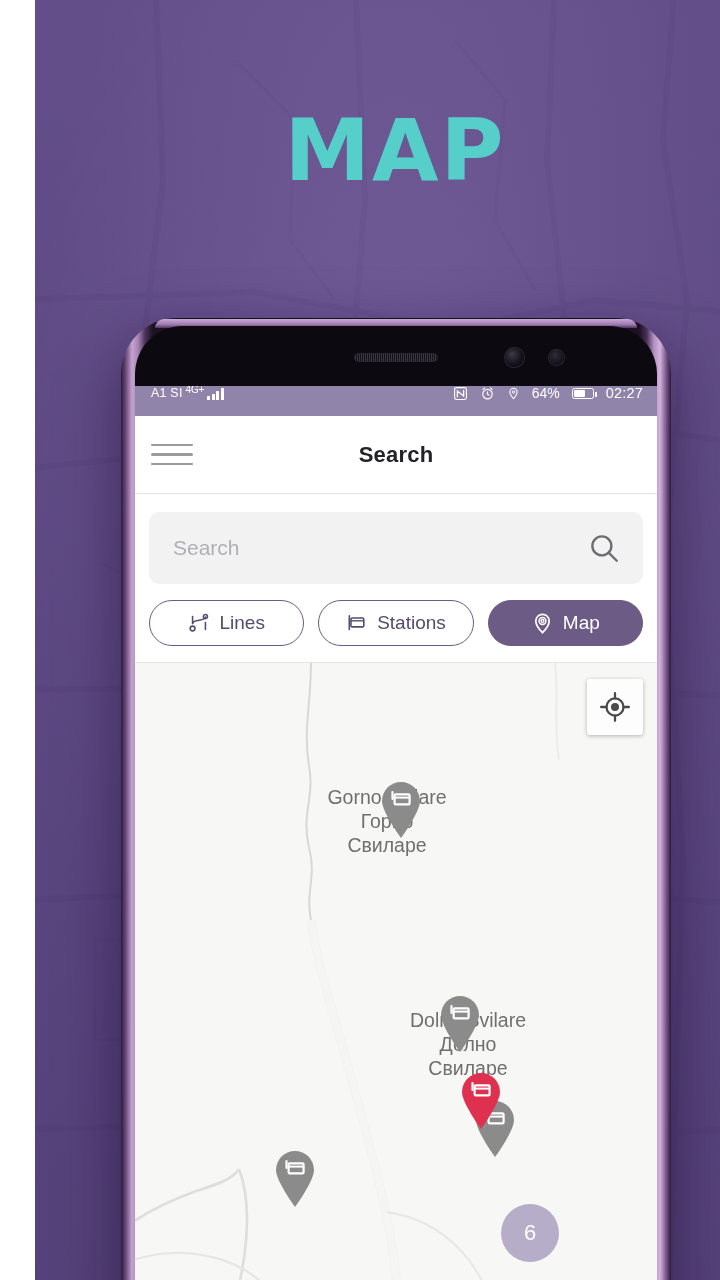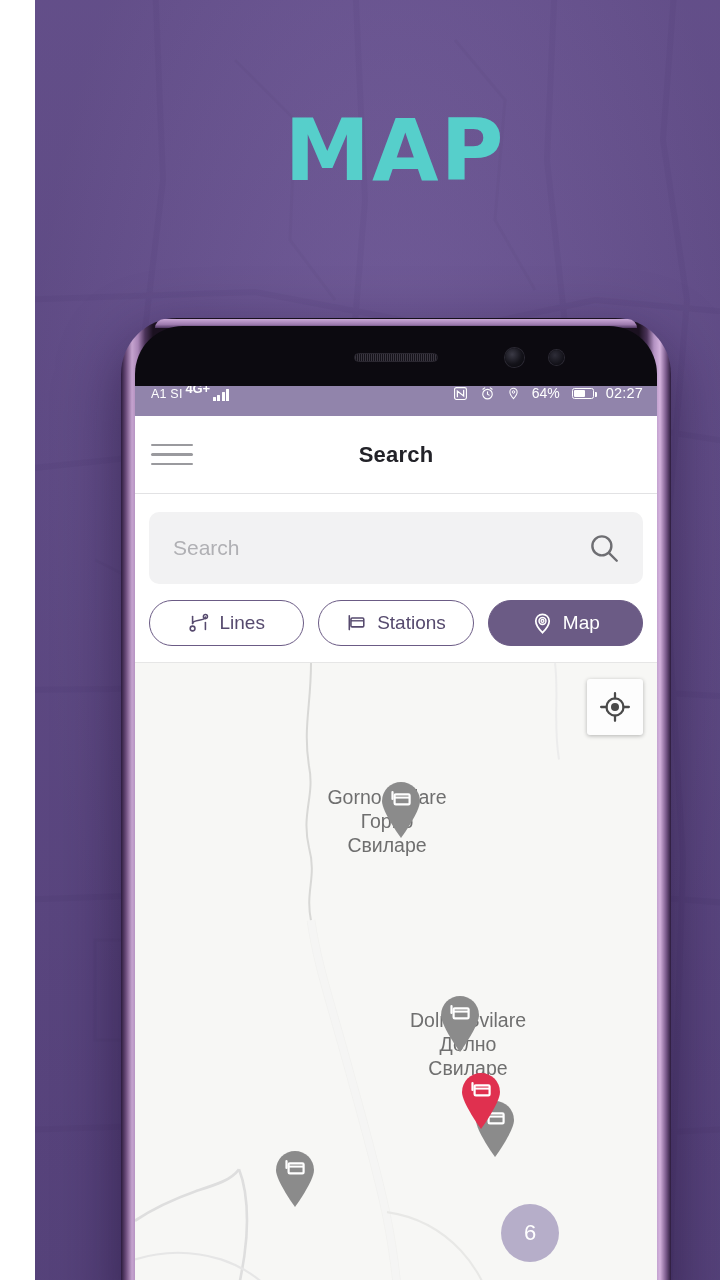--- a/index.html
+++ b/index.html
@@ -122,21 +122,21 @@
     background: #9184ab;
     display: flex;
     align-items: center;
     justify-content: space-between;
     padding: 0 14px 16px 16px;
     color: #ffffff;
     font-size: 13px;
   }
   .sb-left { display: flex; align-items: flex-end; gap: 3px; }
   .sb-carrier { font-size: 12.5px; letter-spacing: .2px; }
-  .sb-net { font-size: 13px; position: relative; top: -5px; letter-spacing: -.2px; font-weight: bold;}
+  .sb-net { font-size: 10px; position: relative; top: -5px; letter-spacing: -.2px;}
   .sb-bars { display: flex; align-items: flex-end; gap: 1.5px; height: 12px; }
   .sb-bars i { width: 3px; background: #fff; border-radius: .5px; display: block; }
   .sb-bars i:nth-child(1){height:4px}
   .sb-bars i:nth-child(2){height:6px}
   .sb-bars i:nth-child(3){height:9px}
   .sb-bars i:nth-child(4){height:12px}
   .sb-right { display: flex; align-items: center; gap: 12px; font-size: 14px; }
   .sb-right svg { display: block; }
   .sb-battery {
     width: 22px; height: 11px;

